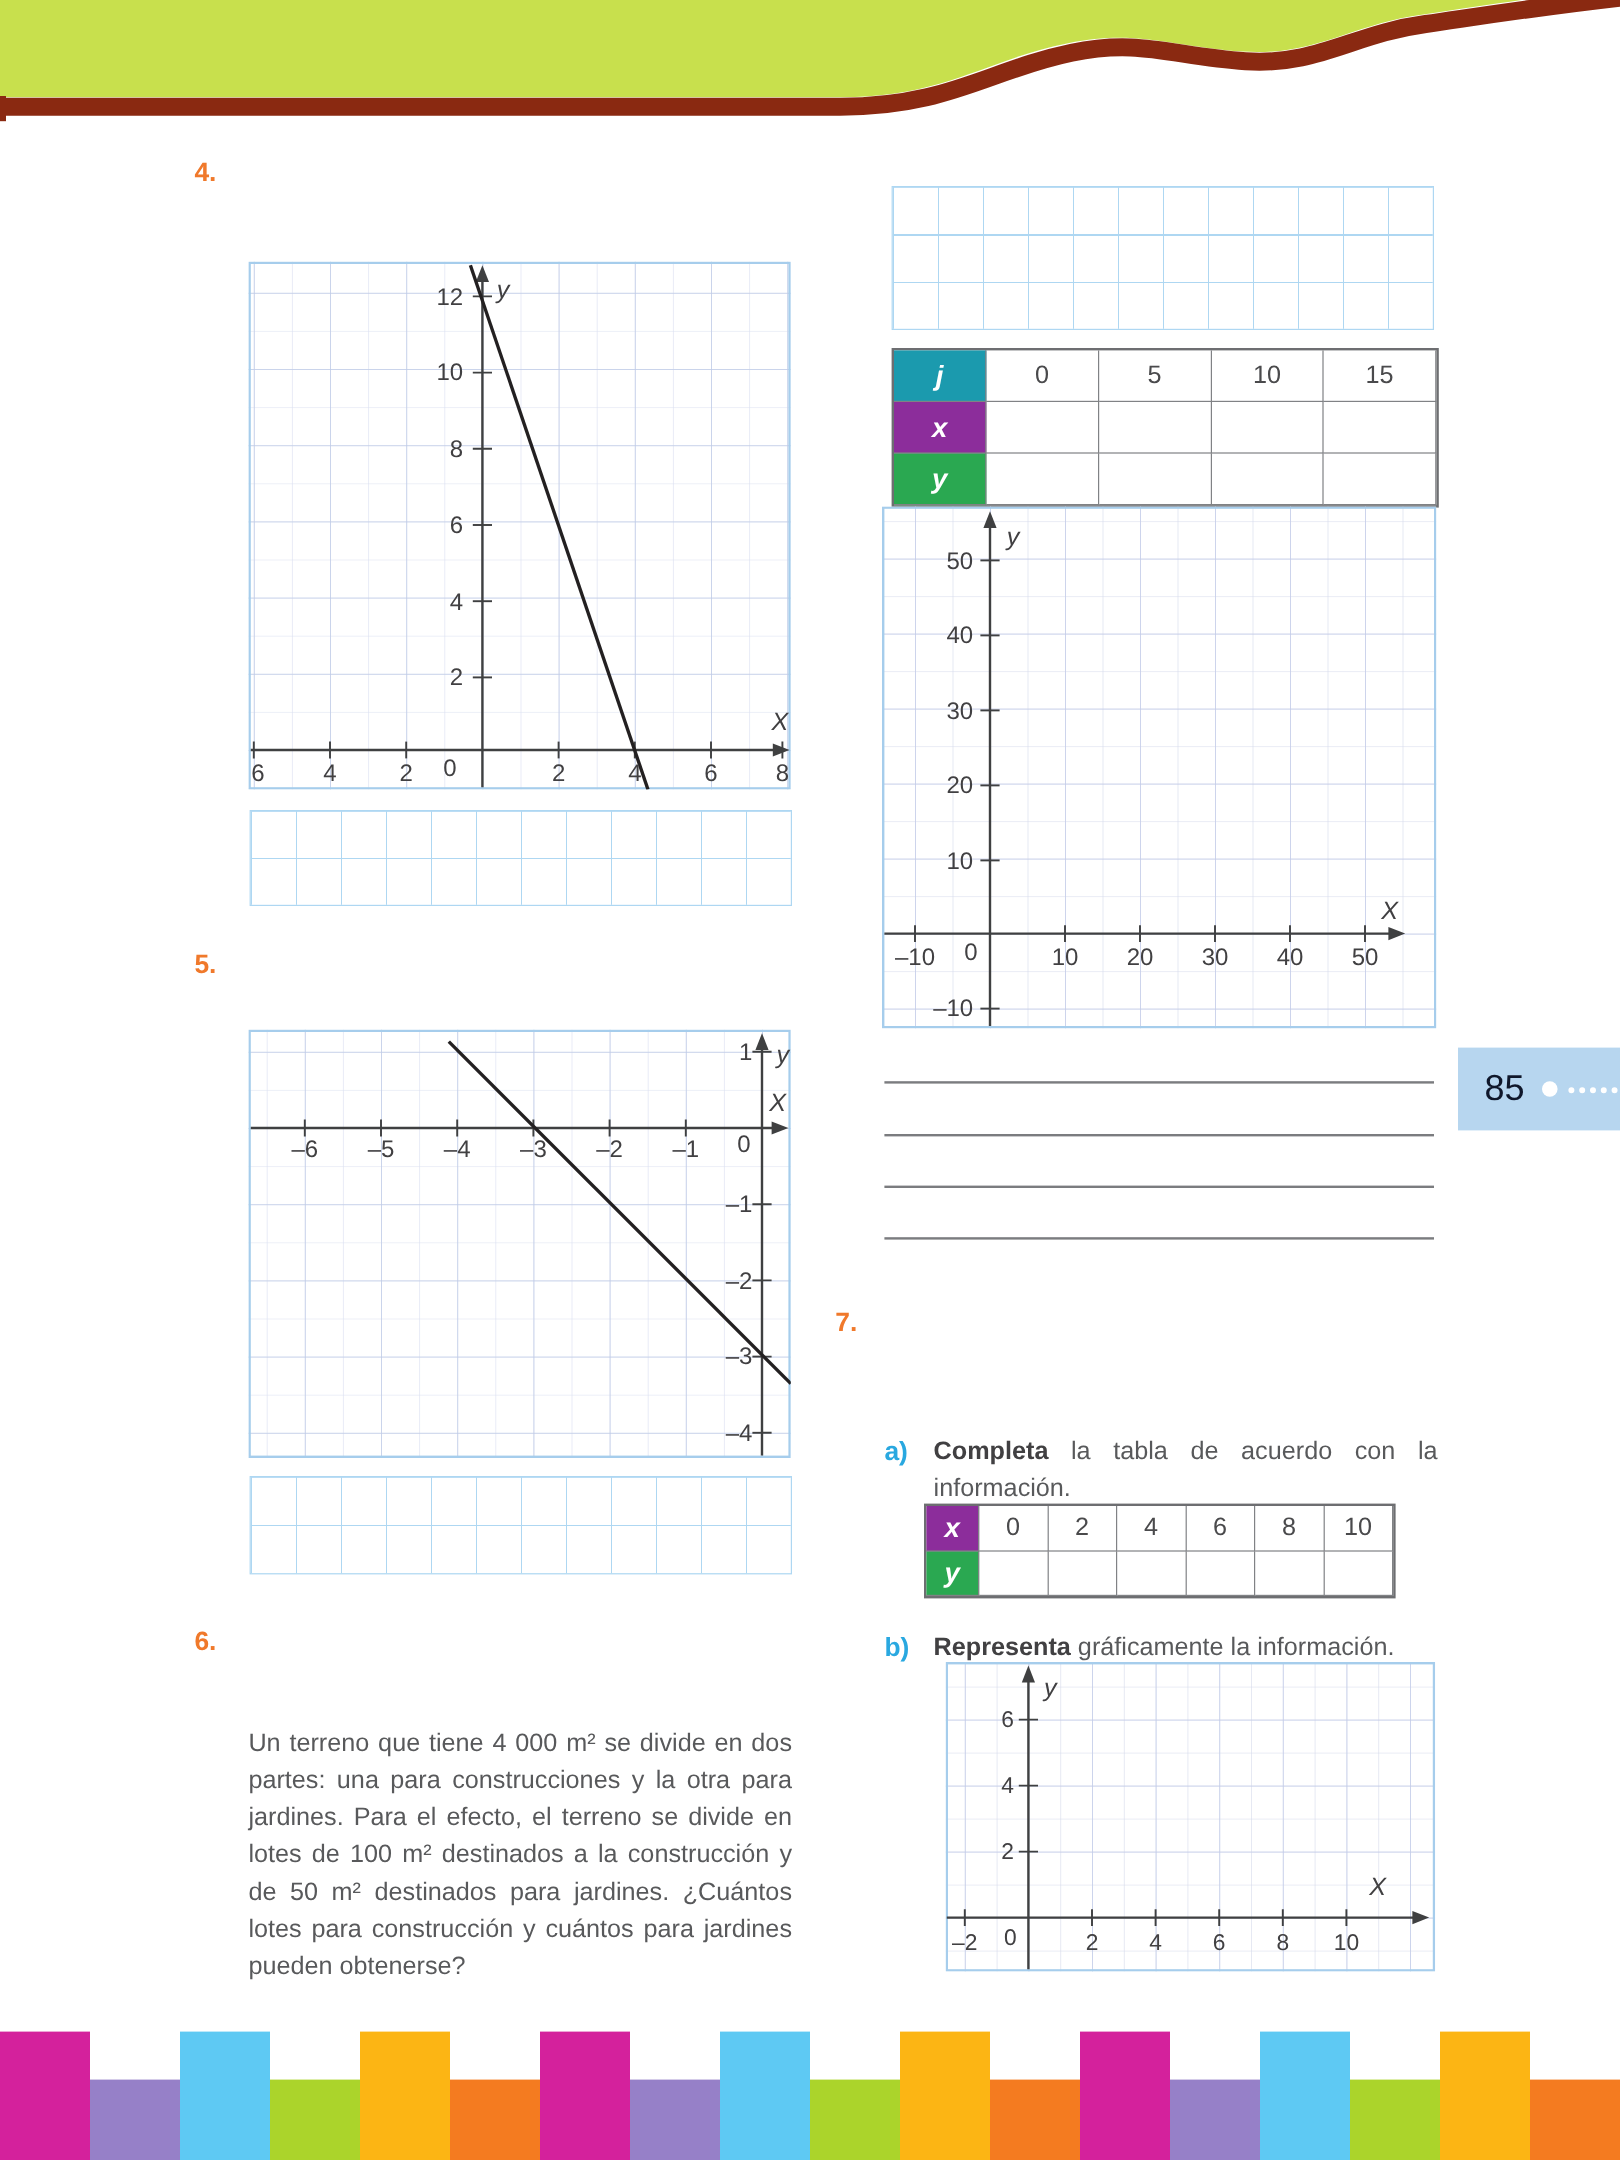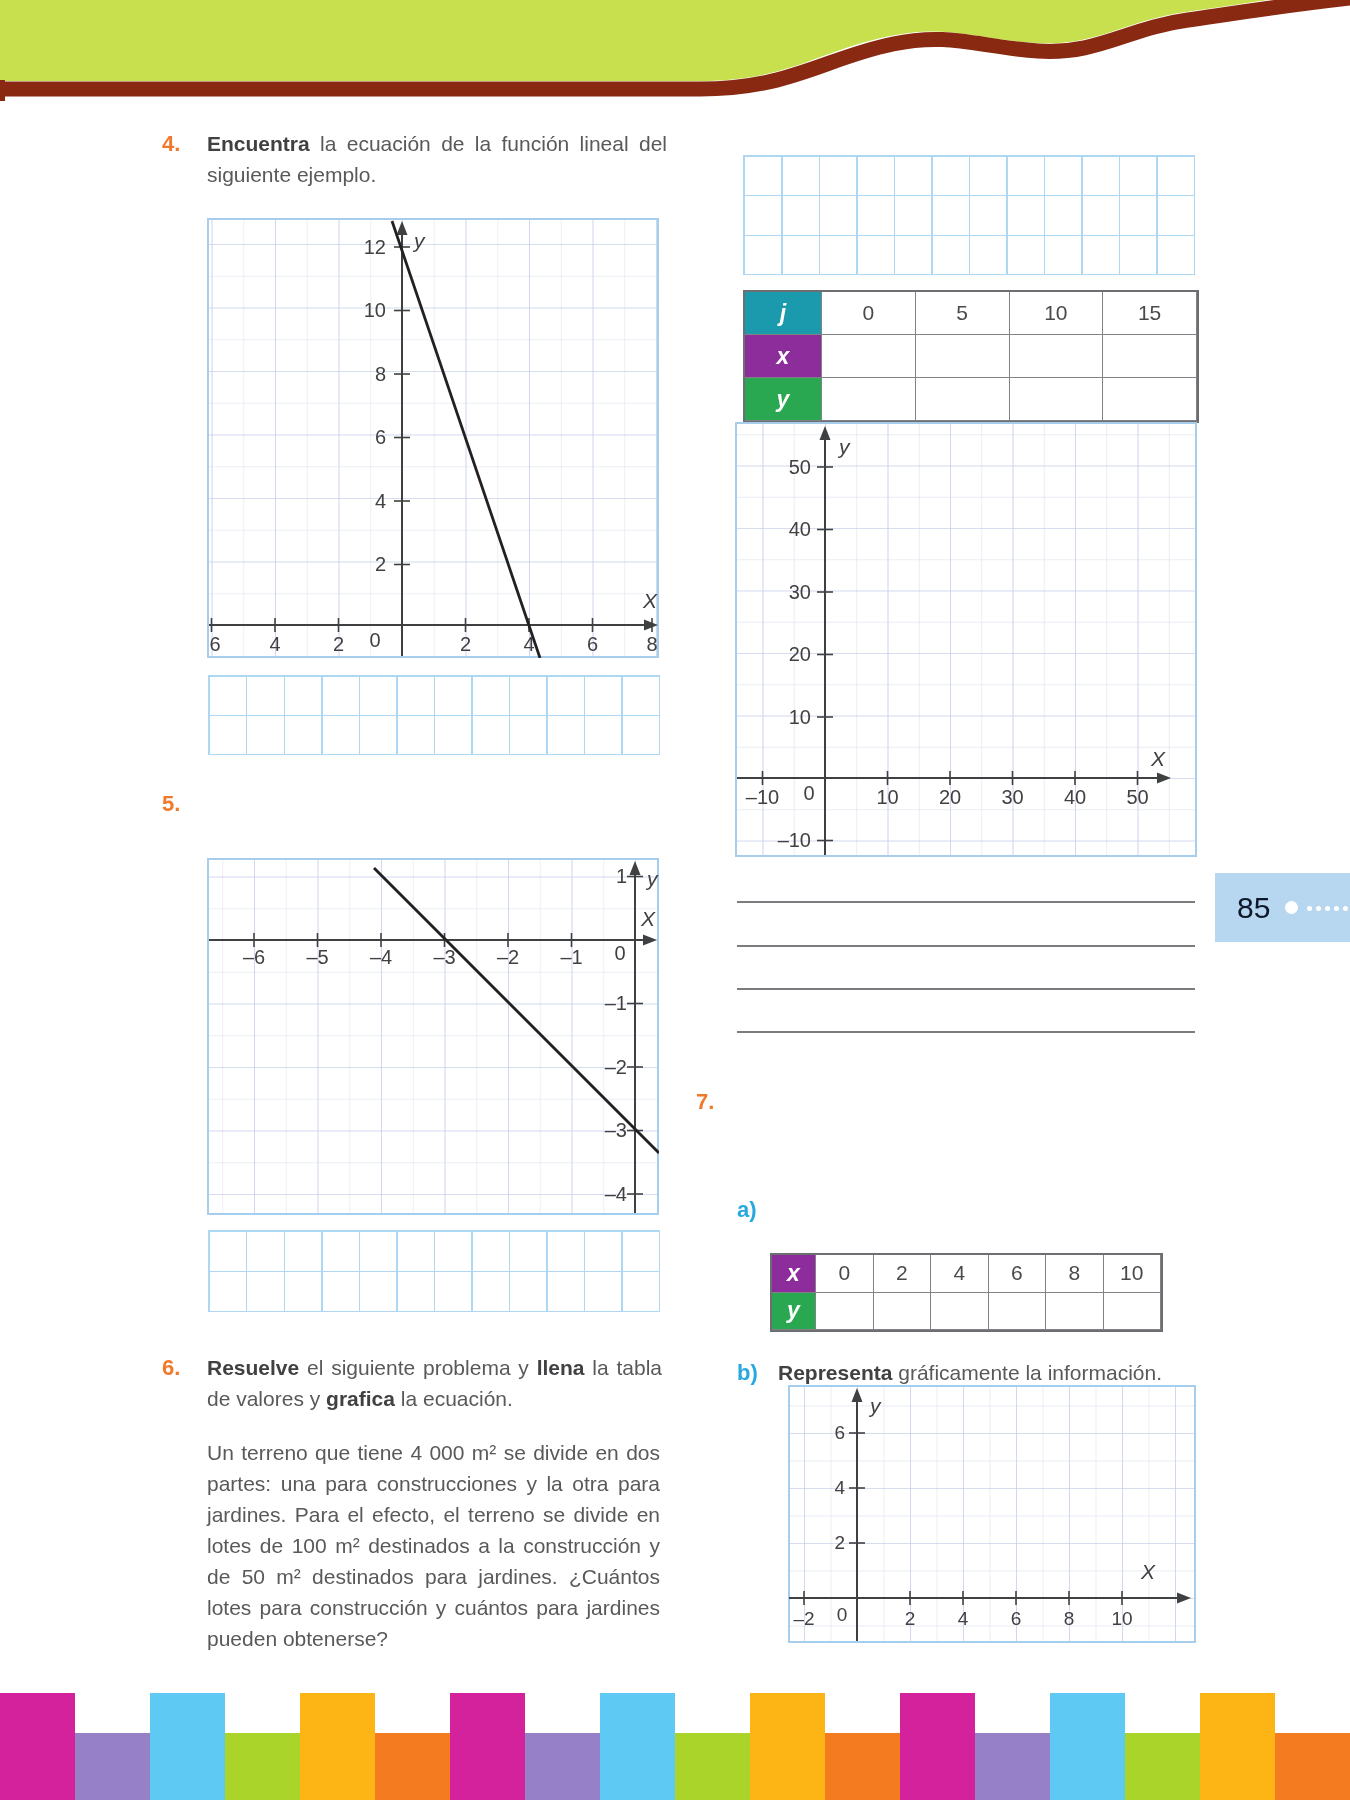--- a/index.html
+++ b/index.html
@@ -50,21 +50,20 @@
 
 <div class="page">
 
   <svg class="abs" style="left:0;top:0" width="1350" height="112" viewBox="0 0 1350 112">
     <path d="M0 0 L0 81 L700 81 C788 81 820 50 890 36 C948 24 976 39 1036 43 C1096 47 1126 20 1186 12 C1241 4 1278 -2 1330 -8 L1350 -10 L1350 0 Z" fill="#c8e04d"></path>
     <path d="M0 89 L700 89 C790 89 825 58 893 44 C950 32 978 47 1038 51 C1098 55 1128 28 1188 20 C1243 12 1280 6 1350 -2" fill="none" stroke="#8a2911" stroke-width="15"></path>
     <rect x="0" y="80" width="5" height="21" fill="#8a2911"></rect>
   </svg>
 
   <div class="ex-num" style="left:162px;top:128px">4.</div>
-  <div class="ex-text" style="left:207px;top:128px;width:460px"><span class="b">Encuentra</span><span> la ecuación de la función lineal del siguiente ejemplo.</span></div>
 
   <svg class="gbox" style="left:207px;top:218px" width="452" height="440" viewBox="0 0 452 440">
     <defs>
       <pattern id="p4a" width="31.75" height="31.75" x="195" y="407" patternUnits="userSpaceOnUse">
         <path d="M31.75 0 H0 V31.75" fill="none" stroke="#dadff0" stroke-width="1"></path>
       </pattern>
       <pattern id="p4b" width="63.5" height="63.5" x="195" y="407" patternUnits="userSpaceOnUse">
         <path d="M63.5 0 H0 V63.5" fill="none" stroke="#bfcbe7" stroke-width="1.2"></path>
       </pattern>
     </defs>
@@ -161,21 +160,20 @@
     <text class="tk" x="420" y="343" text-anchor="end">–4</text>
     <text class="axl" x="440" y="28">y</text>
     <text class="axl" x="441" y="68" text-anchor="middle">X</text>
   </svg>
 
   <div class="agrid" style="left:208px;top:1230px;width:450px;height:80px;
        background-image:repeating-linear-gradient(to right,#aed7f2 0 1px,transparent 1px 37.5px),
                         repeating-linear-gradient(to bottom,#aed7f2 0 1px,transparent 1px 40px);"></div>
 
   <div class="ex-num" style="left:162px;top:1352px">6.</div>
-  <div class="ex-text" style="left:207px;top:1352px;width:455px"><span class="b">Resuelve</span><span> el siguiente problema y </span><span class="b">llena</span><span> la tabla de valores y </span><span class="b">grafica</span><span> la ecuación.</span></div>
   <div class="para" style="left:207px;top:1437px;width:453px">Un terreno que tiene 4 000 m² se divide en dos partes: una para construcciones y la otra para jardines. Para el efecto, el terreno se divide en lotes de 100 m² destinados a la construcción y de 50 m² destinados para jardines. ¿Cuántos lotes para construcción y cuántos para jardines pueden obtenerse?</div>
 
   <div class="agrid" style="left:743px;top:155px;width:450px;height:118px;
        background-image:repeating-linear-gradient(to right,#aed7f2 0 1px,transparent 1px 37.5px),
                         repeating-linear-gradient(to bottom,#aed7f2 0 1px,transparent 1px 39.33px);"></div>
 
   <div class="t-jxy">
     <div class="th h-j">j</div>
     <div class="tc">0</div>
     <div class="tc">5</div>
@@ -242,20 +240,21 @@
   </svg>
 
   <div class="wline" style="left:737px;top:901px;width:458px"></div>
   <div class="wline" style="left:737px;top:945px;width:458px"></div>
   <div class="wline" style="left:737px;top:988px;width:458px"></div>
   <div class="wline" style="left:737px;top:1031px;width:458px"></div>
 
   <div class="ex-num" style="left:696px;top:1086px">7.</div>
 
   <div class="sub-num" style="left:737px;top:1194px">a)</div>
+  <div class="ex-text" style="left:778px;top:1194px;width:420px"><span class="b">Completa</span><span> la tabla de acuerdo con la información.</span></div>
 
   <div class="t-xy">
     <div class="th h-x">x</div>
     <div class="tc">0</div>
     <div class="tc">2</div>
     <div class="tc">4</div>
     <div class="tc">6</div>
     <div class="tc">8</div>
     <div class="tc">10</div>
     <div class="th h-y">y</div>

